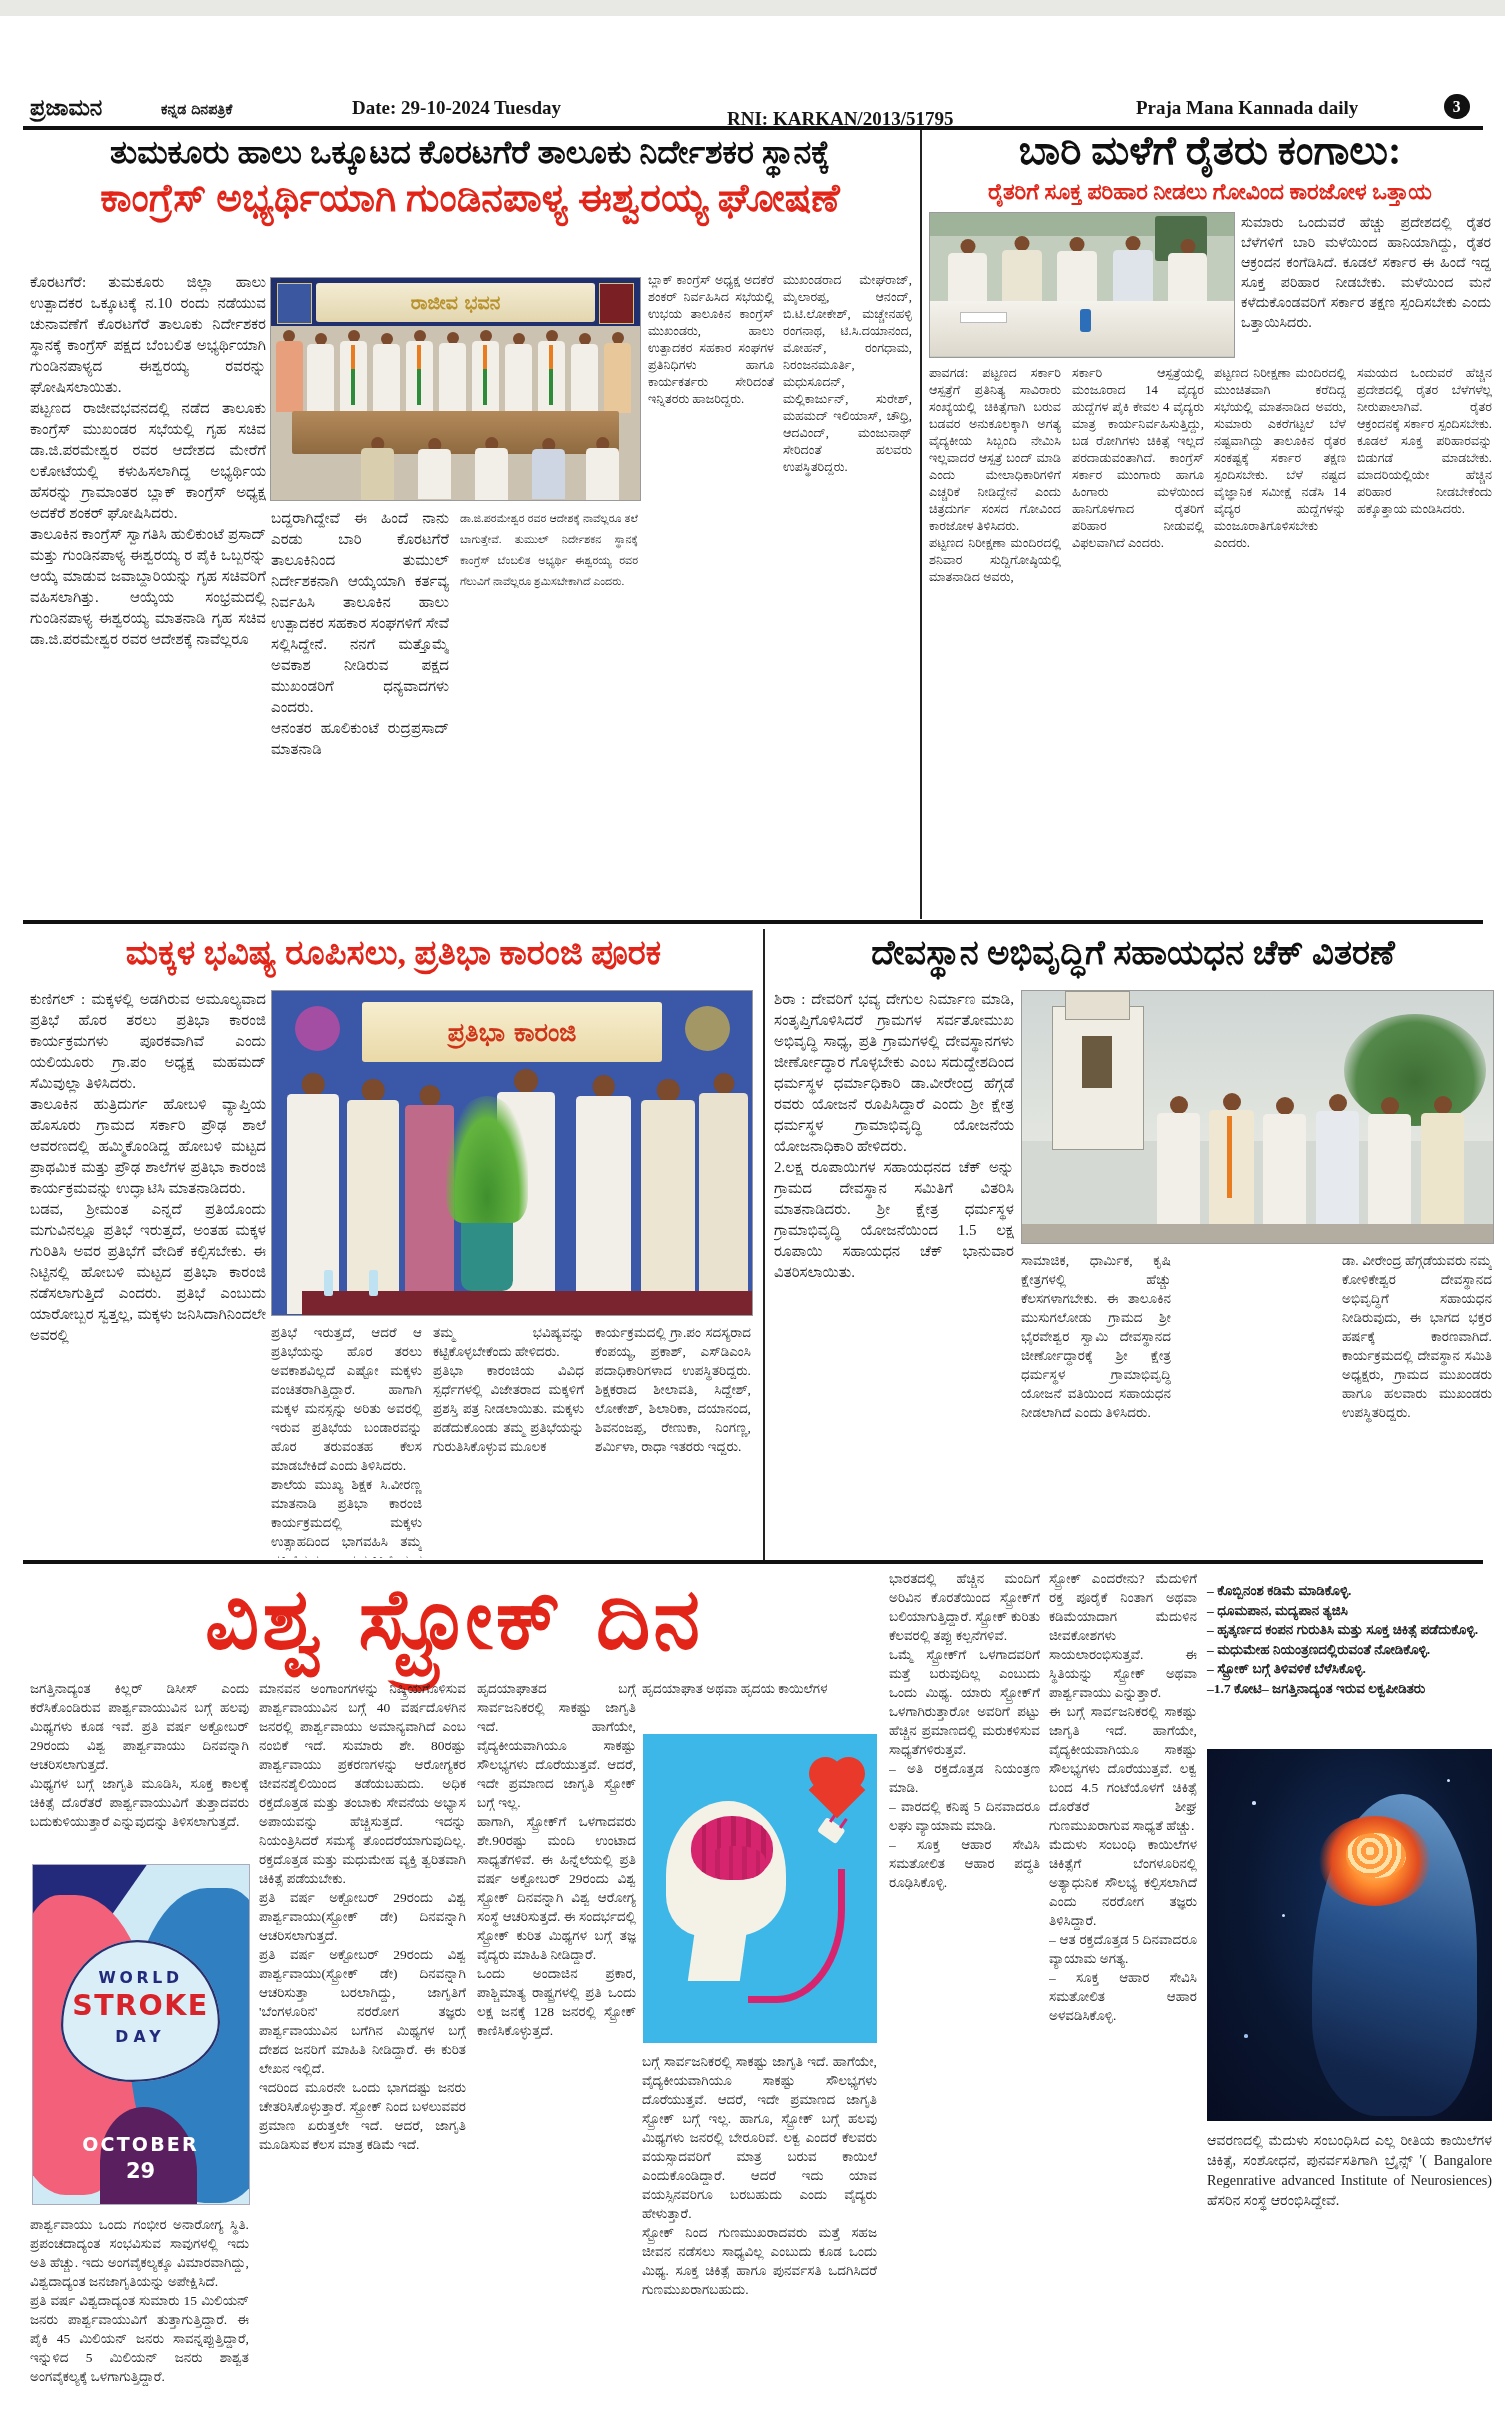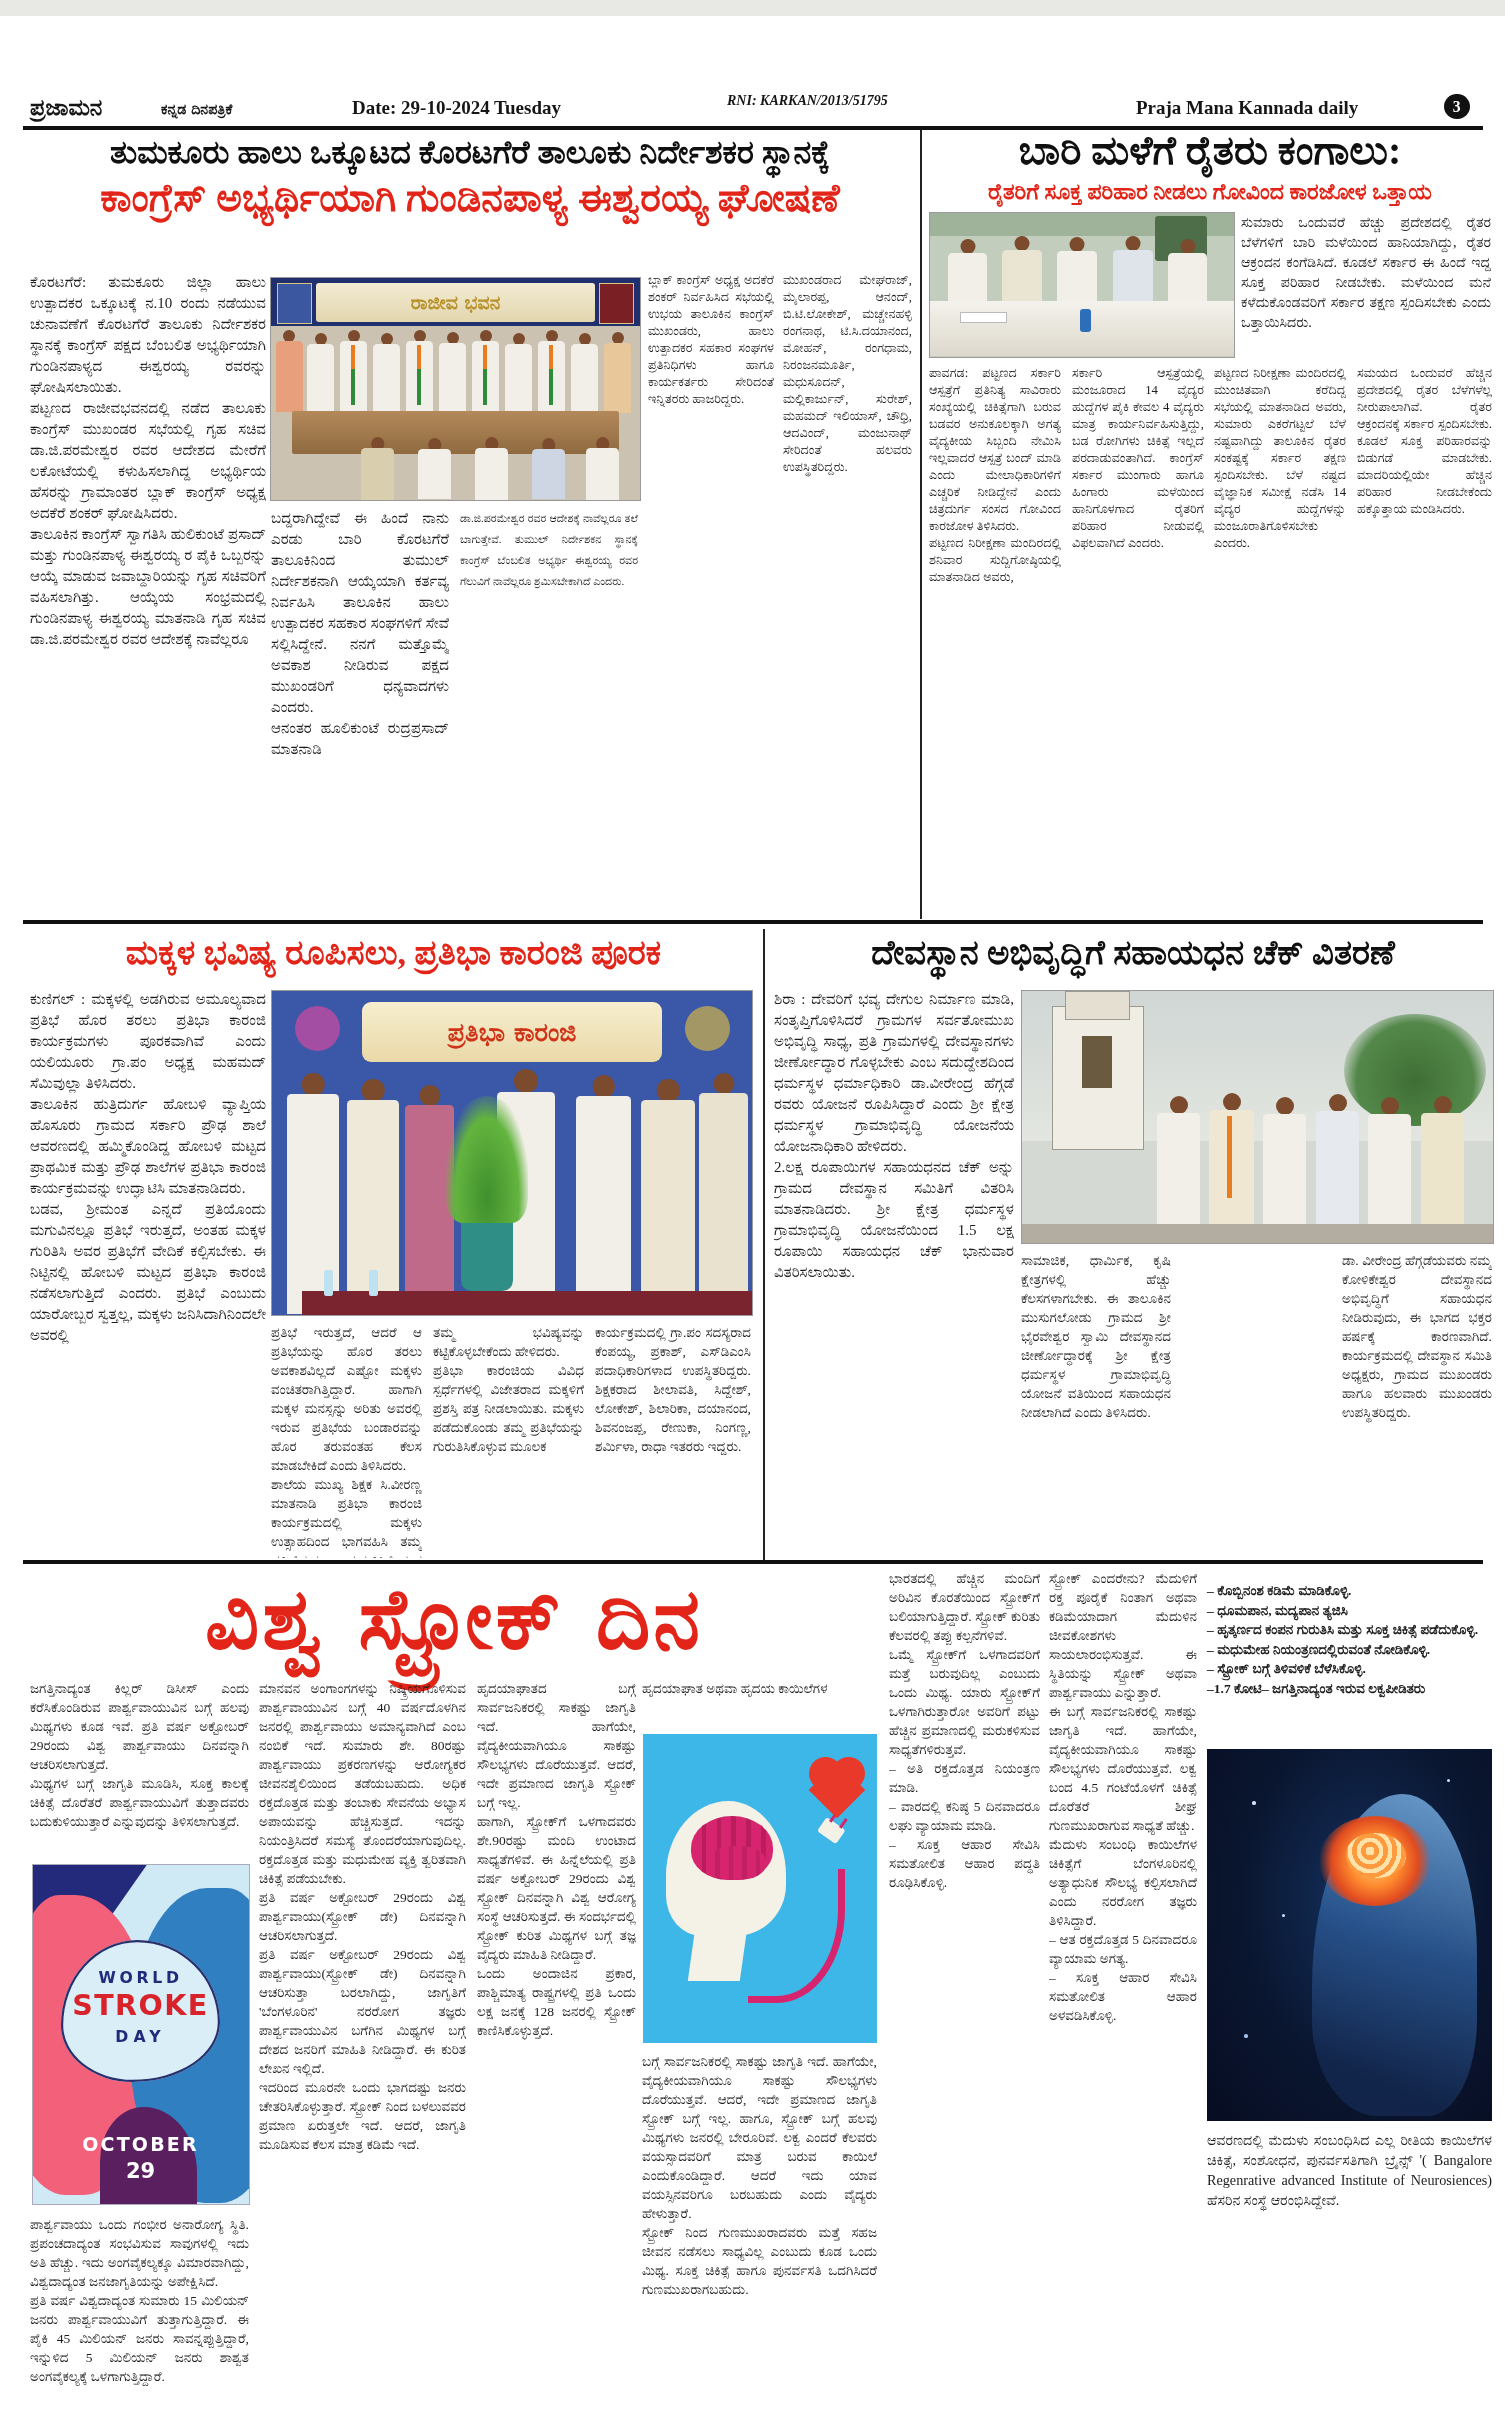--- a/index.html
+++ b/index.html
@@ -22,21 +22,21 @@
 </style>
 </head>
 <body>
 
 <div id="page">
 
   <div class="abs" style="left:30px;top:76px;width:1447px;height:31.5px;">
     <span class="abs" style="left:0;top:1.5px;font-weight:bold;font-size:22.5px;font-family:'DejaVu Sans',sans-serif;">ಪ್ರಜಾಮನ</span>
     <span class="abs" style="left:131px;top:9px;font-weight:bold;font-size:14.2px;font-family:'DejaVu Sans',sans-serif;">ಕನ್ನಡ ದಿನಪತ್ರಿಕೆ</span>
     <span class="abs" style="left:322px;top:4.5px;font-weight:bold;font-size:19px;">Date: 29-10-2024 Tuesday</span>
-    <span class="abs" style="left:697px;top:1px;font-weight:bold;font-size:14px;font-style:italic;">RNI: KARKAN/2013/51795</span>
+    <span class="abs" style="left:697px;top:16px;font-weight:bold;font-size:19px;">RNI: KARKAN/2013/51795</span>
     <span class="abs" style="left:1106px;top:4.5px;font-weight:bold;font-size:19px;">Praja Mana Kannada daily</span>
     <span class="abs" style="left:1414px;top:1.5px;width:25.5px;height:25.5px;border-radius:50%;background:#111;color:#fff;text-align:center;line-height:25.5px;font-weight:bold;font-size:15.7px;">3</span>
   </div>
   <div class="abs hairline" style="left:22.5px;top:110px;width:1460px;height:3.7px;"></div>
 
   <div class="abs headline-black" style="left:26px;top:118px;width:888px;font-size:32px;line-height:37px;">ತುಮಕೂರು ಹಾಲು ಒಕ್ಕೂಟದ ಕೊರಟಗೆರೆ ತಾಲೂಕು ನಿರ್ದೇಶಕರ ಸ್ಥಾನಕ್ಕೆ</div>
   <div class="abs headline-red" style="left:26px;top:159px;width:888px;font-size:39px;line-height:46px;">ಕಾಂಗ್ರೆಸ್ ಅಭ್ಯರ್ಥಿಯಾಗಿ ಗುಂಡಿನಪಾಳ್ಯ ಈಶ್ವರಯ್ಯ ಘೋಷಣೆ</div>
 
   <div class="abs bodytext" style="left:30px;top:256px;width:236px;height:645px;font-size:15px;line-height:21px;">ಕೊರಟಗೆರೆ: ತುಮಕೂರು ಜಿಲ್ಲಾ ಹಾಲು ಉತ್ಪಾದಕರ ಒಕ್ಕೂಟಕ್ಕೆ ನ.10 ರಂದು ನಡೆಯುವ ಚುನಾವಣೆಗೆ ಕೊರಟಗೆರೆ ತಾಲೂಕು ನಿರ್ದೇಶಕರ ಸ್ಥಾನಕ್ಕೆ ಕಾಂಗ್ರೆಸ್ ಪಕ್ಷದ ಬೆಂಬಲಿತ ಅಭ್ಯರ್ಥಿಯಾಗಿ ಗುಂಡಿನಪಾಳ್ಯದ ಈಶ್ವರಯ್ಯ ರವರನ್ನು ಘೋಷಿಸಲಾಯಿತು.
 ಪಟ್ಟಣದ ರಾಜೀವಭವನದಲ್ಲಿ ನಡೆದ ತಾಲೂಕು ಕಾಂಗ್ರೆಸ್ ಮುಖಂಡರ ಸಭೆಯಲ್ಲಿ ಗೃಹ ಸಚಿವ ಡಾ.ಜಿ.ಪರಮೇಶ್ವರ ರವರ ಆದೇಶದ ಮೇರೆಗೆ ಲಕೋಟೆಯಲ್ಲಿ ಕಳುಹಿಸಲಾಗಿದ್ದ ಅಭ್ಯರ್ಥಿಯ ಹೆಸರನ್ನು ಗ್ರಾಮಾಂತರ ಬ್ಲಾಕ್ ಕಾಂಗ್ರೆಸ್ ಅಧ್ಯಕ್ಷ ಅದಕೆರೆ ಶಂಕರ್ ಘೋಷಿಸಿದರು.
@@ -170,21 +170,21 @@
   <div class="abs bodytext small" style="left:1357px;top:349px;width:135px;height:553px;">ಸಮಯದ ಒಂದುವರೆ ಹೆಚ್ಚಿನ ಪ್ರದೇಶದಲ್ಲಿ ರೈತರ ಬೆಳೆಗಳೆಲ್ಲ ನೀರುಪಾಲಾಗಿವೆ. ರೈತರ ಆಕ್ರಂದನಕ್ಕೆ ಸರ್ಕಾರ ಸ್ಪಂದಿಸಬೇಕು. ಕೂಡಲೆ ಸೂಕ್ತ ಪರಿಹಾರವನ್ನು ಬಿಡುಗಡೆ ಮಾಡಬೇಕು. ಮಾದರಿಯಲ್ಲಿಯೇ ಹೆಚ್ಚಿನ ಪರಿಹಾರ ನೀಡಬೇಕೆಂದು ಹಕ್ಕೊತ್ತಾಯ ಮಂಡಿಸಿದರು.</div>
 
   <div class="abs hairline" style="left:22.5px;top:904px;width:1460px;height:3.7px;"></div>
 
   <div class="abs headline-red" style="left:26px;top:916px;width:735px;font-size:34px;line-height:42px;">ಮಕ್ಕಳ ಭವಿಷ್ಯ ರೂಪಿಸಲು, ಪ್ರತಿಭಾ ಕಾರಂಜಿ ಪೂರಕ</div>
   <div class="abs bodytext" style="left:30px;top:973px;width:236px;height:568px;font-size:15px;line-height:21px;">ಕುಣಿಗಲ್ : ಮಕ್ಕಳಲ್ಲಿ ಅಡಗಿರುವ ಅಮೂಲ್ಯವಾದ ಪ್ರತಿಭೆ ಹೊರ ತರಲು ಪ್ರತಿಭಾ ಕಾರಂಜಿ ಕಾರ್ಯಕ್ರಮಗಳು ಪೂರಕವಾಗಿವೆ ಎಂದು ಯಲಿಯೂರು ಗ್ರಾ.ಪಂ ಅಧ್ಯಕ್ಷ ಮಹಮದ್ ಸೆಮಿವುಲ್ಲಾ ತಿಳಿಸಿದರು.
 ತಾಲೂಕಿನ ಹುತ್ರಿದುರ್ಗ ಹೋಬಳಿ ವ್ಯಾಪ್ತಿಯ ಹೊಸೂರು ಗ್ರಾಮದ ಸರ್ಕಾರಿ ಪ್ರೌಢ ಶಾಲೆ ಆವರಣದಲ್ಲಿ ಹಮ್ಮಿಕೊಂಡಿದ್ದ ಹೋಬಳಿ ಮಟ್ಟದ ಪ್ರಾಥಮಿಕ ಮತ್ತು ಪ್ರೌಢ ಶಾಲೆಗಳ ಪ್ರತಿಭಾ ಕಾರಂಜಿ ಕಾರ್ಯಕ್ರಮವನ್ನು ಉದ್ಘಾಟಿಸಿ ಮಾತನಾಡಿದರು.
 ಬಡವ, ಶ್ರೀಮಂತ ಎನ್ನದೆ ಪ್ರತಿಯೊಂದು ಮಗುವಿನಲ್ಲೂ ಪ್ರತಿಭೆ ಇರುತ್ತದೆ, ಅಂತಹ ಮಕ್ಕಳ ಗುರಿತಿಸಿ ಅವರ ಪ್ರತಿಭೆಗೆ ವೇದಿಕೆ ಕಲ್ಪಿಸಬೇಕು. ಈ ನಿಟ್ಟಿನಲ್ಲಿ ಹೋಬಳಿ ಮಟ್ಟದ ಪ್ರತಿಭಾ ಕಾರಂಜಿ ನಡೆಸಲಾಗುತ್ತಿದೆ ಎಂದರು. ಪ್ರತಿಭೆ ಎಂಬುದು ಯಾರೋಬ್ಬರ ಸ್ವತ್ತಲ್ಲ, ಮಕ್ಕಳು ಜನಿಸಿದಾಗಿನಿಂದಲೇ ಅವರಲ್ಲಿ</div>
 
   <div class="abs photo" style="left:271px;top:974px;width:480px;height:324px;background:#3a57a8;">
-    <div class="abs" style="left:90px;top:10.5px;width:300px;height:60px;background:linear-gradient(#f6eecf,#ead9a8);border-radius:9px;text-align:center;">
+    <div class="abs" style="left:90px;top:10.5px;width:300px;height:60px;background:linear-gradient(#f6eecf,#ead9a8);border-radius:3px;text-align:center;">
       <span style="font-weight:bold;font-size:25.5px;line-height:60px;color:#d03418;font-family:'DejaVu Sans',sans-serif;">ಪ್ರತಿಭಾ ಕಾರಂಜಿ</span>
     </div>
     <div class="abs" style="left:22.5px;top:15px;width:45px;height:45px;background:#d04aa0;border-radius:50%;opacity:.7;"></div>
     <div class="abs" style="right:22.5px;top:15px;width:45px;height:45px;background:#d0b24a;border-radius:50%;opacity:.7;"></div>
     <div class="fig" style="left:15px;top:82px;width:52px;height:241px;">
         <span class="head" style="width:22.5px;height:22.5px;"></span>
         <span class="body" style="top:21px;"></span>
       </div>
     <div class="fig" style="left:75px;top:88px;width:52px;height:235px;">
         <span class="head" style="width:22.5px;height:22.5px;"></span>

